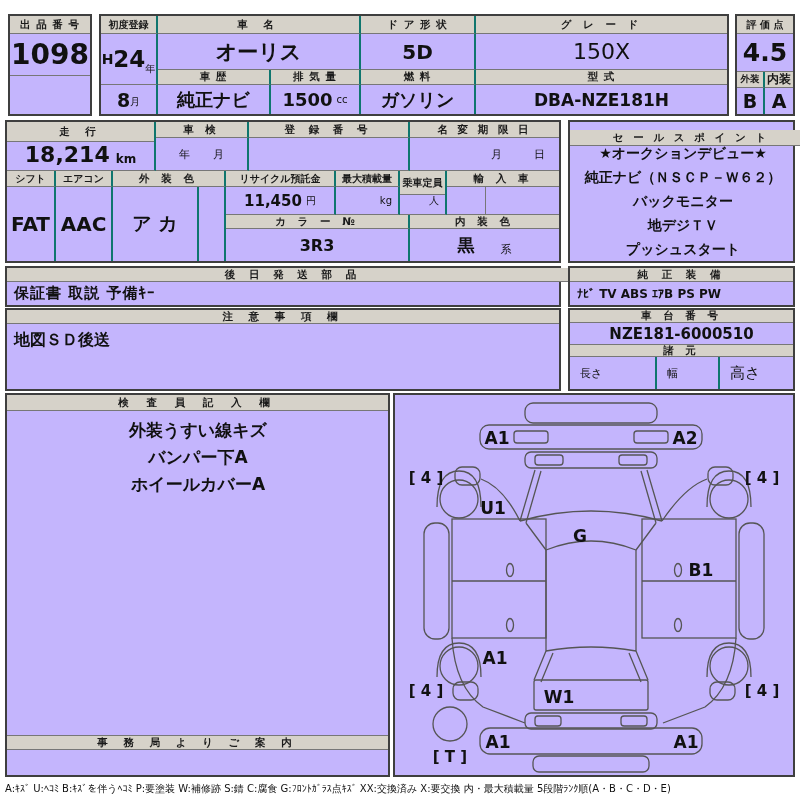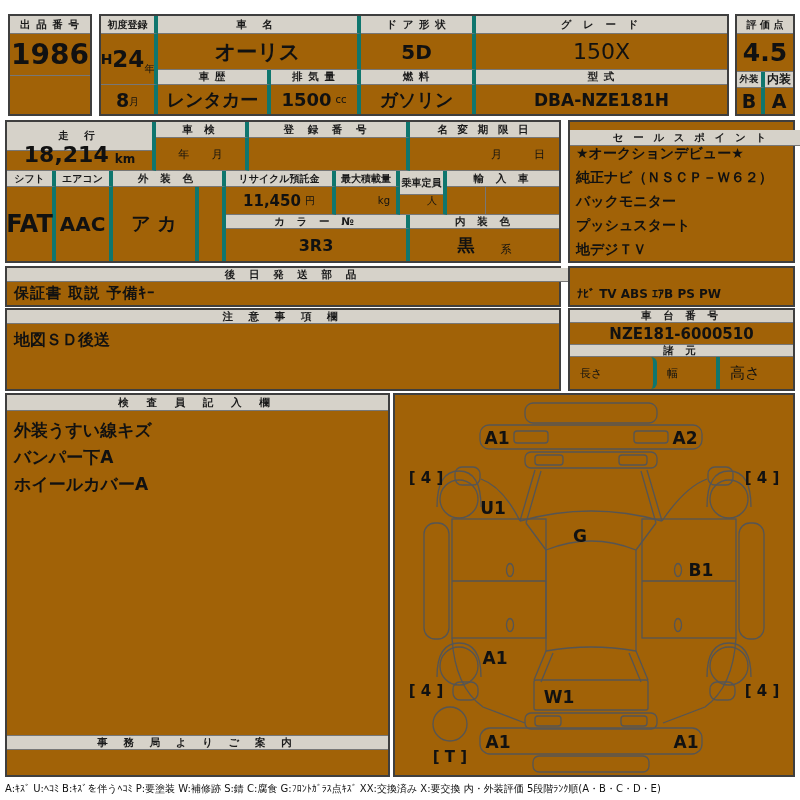--- a/index.html
+++ b/index.html
@@ -5,43 +5,43 @@
   * { box-sizing: border-box; margin: 0; padding: 0; }
   html,body { width:800px; height:800px; }
   body {
     background:#ffffff;
     font-family:"DejaVu Sans","Liberation Sans",sans-serif;
     color:#111;
     position:relative;
     overflow:hidden;
   }
   .abs { position:absolute; }
-  .box { position:absolute; border:2px solid #3f3f3f; background:#a16207; }
+  .box { position:absolute; border:2px solid #3f3f3f; background:#c4b5fd;text-align:center; }
   .cell { position:absolute; display:flex; align-items:center; justify-content:center; }
   .hd {
     position:absolute; display:flex; align-items:center; justify-content:center;
     background:#d6d2c9; font-weight:bold; font-size:10.5px; color:#1a1a1a;
     letter-spacing:1px; white-space:nowrap; overflow:hidden;
   }
-  .br { border-right:4px solid #0f766e; }
+  .br { border-right:2px solid #0f766e; }
   .bb { border-bottom:1px solid #777; }
   .bt { border-top:1px solid #777; }
   .vline { position:absolute; width:1px; background:#777; }
   .unit { font-size:10px; font-weight:normal; margin-left:4px; }
   .leftpad { justify-content:flex-start; padding-left:7px; }
   .salesline { font-size:14px; font-weight:bold; line-height:24px; white-space:nowrap; }
   .inspline { font-size:17px; font-weight:600; line-height:27px; white-space:nowrap; }
   svg text { font-family:"DejaVu Sans","Liberation Sans",sans-serif; }
 </style>
 </head>
 <body>
 
 <div class="box" style="left:8px;top:14px;width:84px;height:102px;">
   <div class="hd bb" style="left:0;top:0;width:80px;height:18px;">出 品 番 号</div>
-  <div class="cell bb" style="left:0;top:18px;width:80px;height:42px;font-size:28px;font-weight:bold;">1986</div>
+  <div class="cell bb" style="left:0;top:18px;width:80px;height:42px;font-size:28px;font-weight:bold;">1098</div>
 </div>
 
 <div class="box" style="left:99px;top:14px;width:630px;height:102px;">
 
   <div class="hd br bb" style="left:0;top:0;width:57px;height:18px;font-size:10px;letter-spacing:0;">初度登録</div>
   <div class="hd br bb" style="left:57px;top:0;width:203px;height:18px;letter-spacing:6px;">車  名</div>
   <div class="hd br bb" style="left:260px;top:0;width:115px;height:18px;">ド ア 形 状</div>
   <div class="hd bb" style="left:375px;top:0;width:251px;height:18px;letter-spacing:4px;">グ レ ー ド</div>
 
   <div class="cell br bb" style="left:0;top:18px;width:57px;height:51px;">
@@ -50,21 +50,21 @@
     <span style="font-size:10px;align-self:flex-end;margin-bottom:8px;">年</span>
   </div>
   <div class="cell br" style="left:0;top:69px;width:57px;height:29px;">
     <span style="font-size:19px;font-weight:bold;">8</span>
     <span style="font-size:10px;align-self:flex-end;margin-bottom:5px;">月</span>
   </div>
 
   <div class="cell br bb" style="left:57px;top:18px;width:203px;height:36px;font-size:21px;font-weight:bold;">オーリス</div>
   <div class="hd br bb" style="left:57px;top:54px;width:113px;height:15px;">車 歴</div>
   <div class="hd br bb" style="left:170px;top:54px;width:90px;height:15px;">排 気 量</div>
-  <div class="cell br" style="left:57px;top:69px;width:113px;height:29px;font-size:18px;font-weight:bold;">レンタカー</div>
+  <div class="cell br" style="left:57px;top:69px;width:113px;height:29px;font-size:18px;font-weight:bold;">純正ナビ</div>
   <div class="cell br" style="left:170px;top:69px;width:90px;height:29px;">
     <span style="font-size:18px;font-weight:bold;">1500</span>
     <span class="unit">cc</span>
   </div>
 
   <div class="cell br bb" style="left:260px;top:18px;width:115px;height:36px;font-size:20px;font-weight:bold;">5D</div>
   <div class="hd br bb" style="left:260px;top:54px;width:115px;height:15px;">燃 料</div>
   <div class="cell br" style="left:260px;top:69px;width:115px;height:29px;font-size:18px;font-weight:bold;">ガソリン</div>
 
   <div class="cell bb" style="left:375px;top:18px;width:251px;height:36px;font-size:22px;font-weight:normal;">150X</div>
@@ -75,21 +75,21 @@
 <div class="box" style="left:735px;top:14px;width:60px;height:102px;">
   <div class="hd bb" style="left:0;top:0;width:56px;height:18px;font-size:10px;letter-spacing:0;">評 価 点</div>
   <div class="cell bb" style="left:0;top:18px;width:56px;height:38px;font-size:25px;font-weight:bold;">4.5</div>
   <div class="hd br bb" style="left:0;top:56px;width:28px;height:16px;font-size:9.5px;letter-spacing:0;">外装</div>
   <div class="hd bb" style="left:28px;top:56px;width:28px;height:16px;font-size:12px;letter-spacing:0;">内装</div>
   <div class="cell br" style="left:0;top:72px;width:28px;height:26px;font-size:19px;font-weight:bold;">B</div>
   <div class="cell" style="left:28px;top:72px;width:28px;height:26px;font-size:19px;font-weight:bold;">A</div>
 </div>
 
 <div class="box" style="left:5px;top:120px;width:556px;height:143px;">
-  <div class="hd br bb" style="left:0;top:0;width:149px;height:29px;letter-spacing:6px;">走 行</div>
+  <div class="hd br bb" style="left:0;top:0;width:149px;height:20px;letter-spacing:6px;">走 行</div>
   <div class="hd br bb" style="left:149px;top:0;width:93px;height:16px;letter-spacing:4px;">車 検</div>
   <div class="hd br bb" style="left:242px;top:0;width:161px;height:16px;letter-spacing:5px;">登 録 番 号</div>
   <div class="hd bb" style="left:403px;top:0;width:149px;height:16px;letter-spacing:3px;">名 変 期 限 日</div>
 
   <div class="cell br bb" style="left:0;top:16px;width:149px;height:33px;">
     <span style="font-size:22px;font-weight:bold;">18,214</span>
     <span style="font-size:12px;font-weight:bold;margin-left:6px;align-self:flex-end;margin-bottom:4px;">km</span>
   </div>
   <div class="cell br bb" style="left:149px;top:16px;width:93px;height:33px;justify-content:space-evenly;font-size:11px;">
     <span>年</span>
@@ -102,21 +102,21 @@
   </div>
 
   <div class="hd br bb" style="left:0;top:49px;width:49px;height:16px;font-size:10px;letter-spacing:0;">シフト</div>
   <div class="hd br bb" style="left:49px;top:49px;width:57px;height:16px;font-size:10px;letter-spacing:0;">エアコン</div>
   <div class="hd br bb" style="left:106px;top:49px;width:113px;height:16px;letter-spacing:4px;">外 装 色</div>
   <div class="hd br bb" style="left:219px;top:49px;width:110px;height:16px;font-size:10px;letter-spacing:0;">リサイクル預託金</div>
   <div class="hd br bb" style="left:329px;top:49px;width:64px;height:16px;font-size:10px;letter-spacing:0;">最大積載量</div>
   <div class="hd br bb" style="left:393px;top:49px;width:47px;height:24px;font-size:10px;letter-spacing:0;">乗車定員</div>
   <div class="hd bb" style="left:440px;top:49px;width:112px;height:16px;letter-spacing:4px;">輸 入 車</div>
 
-  <div class="cell br" style="left:0;top:65px;width:49px;height:74px;font-size:24px;font-weight:bold;">FAT</div>
+  <div class="cell br" style="left:0;top:65px;width:49px;height:74px;font-size:20px;font-weight:bold;">FAT</div>
   <div class="cell br" style="left:49px;top:65px;width:57px;height:74px;font-size:20px;font-weight:bold;">AAC</div>
   <div class="cell br" style="left:106px;top:65px;width:86px;height:74px;font-size:19px;font-weight:bold;">ア カ</div>
   <div class="cell br" style="left:192px;top:65px;width:27px;height:74px;"></div>
 
   <div class="cell br bb" style="left:219px;top:65px;width:110px;height:28px;">
     <span style="font-size:15px;font-weight:bold;">11,450</span>
     <span class="unit">円</span>
   </div>
   <div class="cell br bb" style="left:329px;top:65px;width:64px;height:28px;justify-content:flex-end;padding-right:6px;font-size:10px;">kg</div>
   <div class="cell br bb" style="left:393px;top:65px;width:47px;height:28px;justify-content:flex-end;padding-right:6px;font-size:10px;">人</div>
@@ -131,44 +131,45 @@
     <span style="font-size:11px;margin-left:26px;align-self:flex-end;margin-bottom:4px;">系</span>
   </div>
 </div>
 
 <div class="box" style="left:568px;top:120px;width:227px;height:143px;">
   <div class="hd bb" style="left:0;top:8px;width:242px;height:16px;letter-spacing:3px;">セ ー ル ス ポ イ ン ト</div>
   <div class="abs" style="left:6px;top:19px;width:214px;">
     <div class="salesline">★オークションデビュー★</div>
     <div class="salesline">純正ナビ（ＮＳＣＰ－Ｗ６２）</div>
     <div class="salesline">バックモニター</div>
+    <div class="salesline">地デジＴＶ</div>
     <div class="salesline">プッシュスタート</div>
-    <div class="salesline">地デジＴＶ</div>
   </div>
 </div>
 
 <div class="box" style="left:5px;top:266px;width:556px;height:41px;">
   <div class="hd bb" style="left:0;top:0;width:572px;height:14px;letter-spacing:5px;">後 日 発 送 部 品</div>
   <div class="cell leftpad" style="left:0;top:14px;width:552px;height:23px;font-size:15px;font-weight:bold;letter-spacing:1px;">保証書 取説 予備ｷｰ</div>
 </div>
 
 <div class="box" style="left:568px;top:266px;width:227px;height:41px;">
+  <div class="hd bb" style="left:0;top:0;width:223px;height:14px;letter-spacing:5px;">純 正 装 備</div>
   <div class="cell leftpad" style="left:0;top:14px;width:223px;height:23px;font-size:12px;font-weight:bold;">ﾅﾋﾞ TV ABS ｴｱB PS PW</div>
 </div>
 
 <div class="box" style="left:5px;top:308px;width:556px;height:83px;">
   <div class="hd bb" style="left:0;top:0;width:552px;height:14px;letter-spacing:6px;">注 意 事 項 欄</div>
   <div class="abs" style="left:7px;top:20px;font-size:16px;font-weight:bold;">地図ＳＤ後送</div>
 </div>
 
 <div class="box" style="left:568px;top:308px;width:227px;height:83px;">
   <div class="hd bb" style="left:0;top:0;width:223px;height:13px;letter-spacing:4px;">車 台 番 号</div>
   <div class="cell bb" style="left:0;top:13px;width:223px;height:22px;font-size:15px;font-weight:bold;">NZE181-6000510</div>
   <div class="hd bb" style="left:0;top:35px;width:223px;height:12px;letter-spacing:4px;">諸 元</div>
-  <div class="cell br leftpad" style="left:0;top:47px;width:87px;height:32px;font-size:11px;padding-left:10px;border-radius:6px;">長さ</div>
+  <div class="cell br leftpad" style="left:0;top:47px;width:87px;height:32px;font-size:11px;padding-left:10px;">長さ</div>
   <div class="cell br leftpad" style="left:87px;top:47px;width:63px;height:32px;font-size:11px;padding-left:10px;">幅</div>
   <div class="cell leftpad" style="left:150px;top:47px;width:73px;height:32px;font-size:15px;padding-left:10px;">高さ</div>
 </div>
 
 <div class="box" style="left:5px;top:393px;width:385px;height:384px;">
   <div class="hd bb" style="left:0;top:0;width:381px;height:16px;letter-spacing:7px;">検 査 員 記 入 欄</div>
   <div class="abs" style="left:7px;top:22px;width:368px;">
     <div class="inspline">外装うすい線キズ</div>
     <div class="inspline">バンパー下A</div>
     <div class="inspline">ホイールカバーA</div>
@@ -250,13 +251,13 @@
       <text x="31" y="301" font-size="15" text-anchor="middle">[ 4 ]</text>
       <text x="367" y="301" font-size="15" text-anchor="middle">[ 4 ]</text>
       <text x="164" y="308" font-size="17" text-anchor="middle">W1</text>
       <text x="103" y="353" font-size="17" text-anchor="middle">A1</text>
       <text x="291" y="353" font-size="17" text-anchor="middle">A1</text>
       <text x="55" y="367" font-size="15" text-anchor="middle">[ T ]</text>
     </g>
   </svg>
 </div>
 
-<div class="abs" style="left:5px;top:782px;width:792px;font-size:10px;white-space:nowrap;overflow:hidden;color:#111;">A:ｷｽﾞ U:ﾍｺﾐ B:ｷｽﾞを伴うﾍｺﾐ P:要塗装 W:補修跡 S:錆 C:腐食 G:ﾌﾛﾝﾄｶﾞﾗｽ点ｷｽﾞ XX:交換済み X:要交換 内・外装評価 5段階ﾗﾝｸ順(A・B・C・D・E)</div>
+<div class="abs" style="left:5px;top:782px;width:792px;font-size:10px;white-space:nowrap;overflow:hidden;color:#111;">A:ｷｽﾞ U:ﾍｺﾐ B:ｷｽﾞを伴うﾍｺﾐ P:要塗装 W:補修跡 S:錆 C:腐食 G:ﾌﾛﾝﾄｶﾞﾗｽ点ｷｽﾞ XX:交換済み X:要交換 内・最大積載量 5段階ﾗﾝｸ順(A・B・C・D・E)</div>
 
 </body></html>

